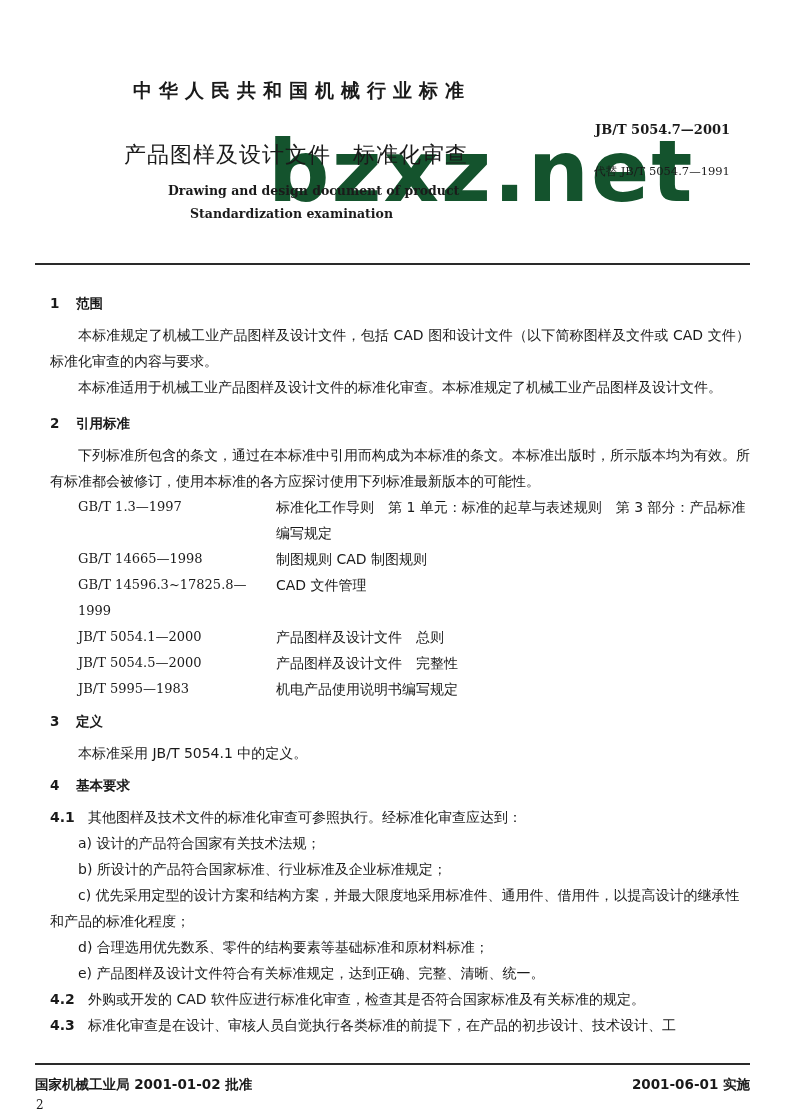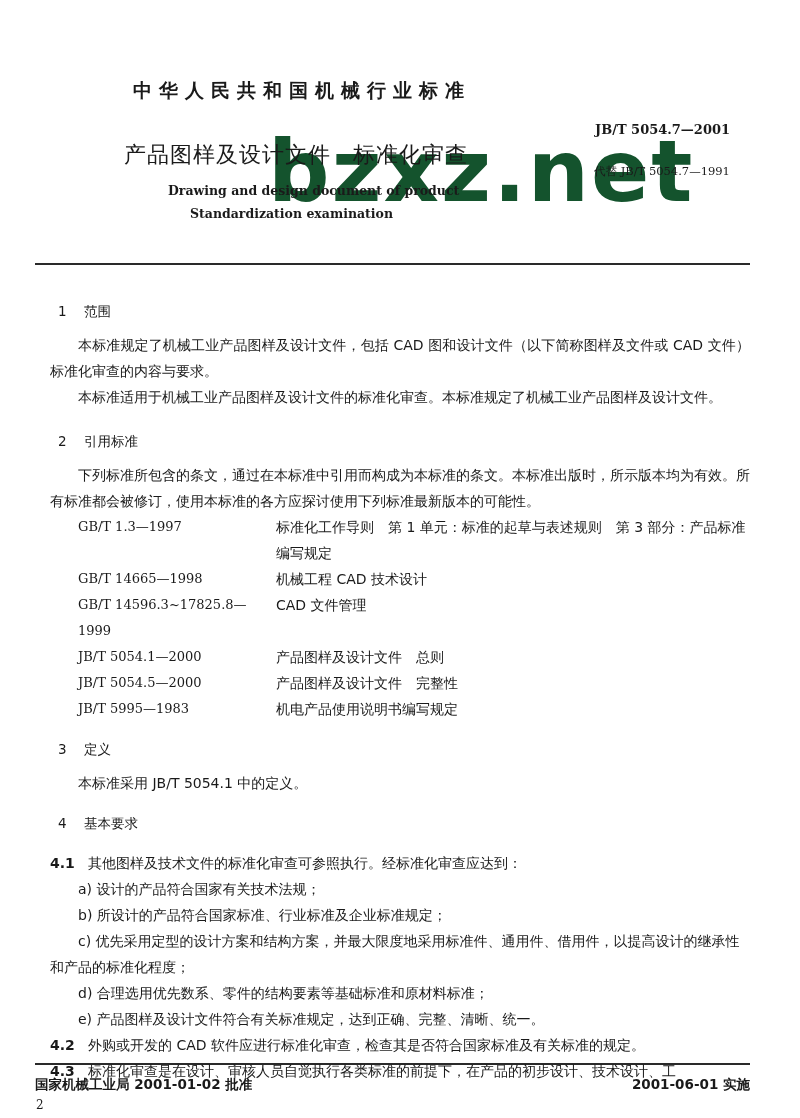--- a/index.html
+++ b/index.html
@@ -19,21 +19,21 @@
   .hdr-title { left: 124px; top: 140px; font-family: "DejaVu Sans", sans-serif; font-weight: normal;
     font-size: 22px; letter-spacing: 1px; z-index: 1; white-space: nowrap; }
   .hdr-title .gap { display: inline-block; width: 22px; }
   .hdr-en1 { left: 168px; top: 183px; font-weight: bold; font-size: 12.5px; z-index: 1; white-space: nowrap; }
   .hdr-en2 { left: 190px; top: 206px; font-weight: bold; font-size: 12.5px; z-index: 1; white-space: nowrap; }
   .std-code { left: 595px; top: 122px; font-weight: bold; font-size: 13px; z-index: 1; white-space: nowrap; }
   .std-replace { left: 594px; top: 164px; font-size: 11.5px; z-index: 1; white-space: nowrap; }
   .rule { left: 35px; width: 715px; height: 2px; background: #2a2a2a; }
   .content { left: 50px; top: 290px; width: 700px; font-size: 14px; line-height: 26px; z-index: 1;
     font-family: "DejaVu Sans", "Liberation Sans", sans-serif; }
-  .sec-h { font-weight: normal; font-size: 13.5px; margin: 8px; height: 26px; line-height: 26px; }
+  .sec-h { font-weight: bold; font-size: 13.5px; margin: 0; height: 26px; line-height: 26px; }
   .sec-h .num { display: inline-block; width: 26px; }
   .para { text-indent: 28px; margin: 6px 0 0 0; text-align: justify; }
   .refs { margin: 0; padding: 0; list-style: none; }
   .refs li { display: flex; line-height: 26px; }
   .refs .code { width: 198px; padding-left: 28px; flex: none; font-family: "DejaVu Serif", serif; font-size: 13px; }
   .refs .title { flex: 1; }
   .item { padding-left: 28px; margin: 0; }
   .item-wrap { text-indent: 28px; margin: 0; }
   .clause { margin: 0; }
   .clause .num { display: inline-block; width: 38px; font-weight: bold; }
@@ -66,21 +66,21 @@
 
   <div class="sec-h"><span class="num">2</span><span>引用标准</span></div>
   <p class="para">下列标准所包含的条文，通过在本标准中引用而构成为本标准的条文。本标准出版时，所示版本均为有效。所有标准都会被修订，使用本标准的各方应探讨使用下列标准最新版本的可能性。</p>
   <ul class="refs">
     <li>
         <span class="code">GB/T 1.3—1997</span>
         <span class="title">标准化工作导则　第 1 单元：标准的起草与表述规则　第 3 部分：产品标准编写规定</span>
       </li>
     <li>
         <span class="code">GB/T 14665—1998</span>
-        <span class="title">机械工程 CAD 技术设计</span>
+        <span class="title">制图规则 CAD 制图规则</span>
       </li>
     <li>
         <span class="code">GB/T 14596.3~17825.8—1999</span>
         <span class="title">CAD 文件管理</span>
       </li>
     <li>
         <span class="code">JB/T 5054.1—2000</span>
         <span class="title">产品图样及设计文件　总则</span>
       </li>
     <li>

